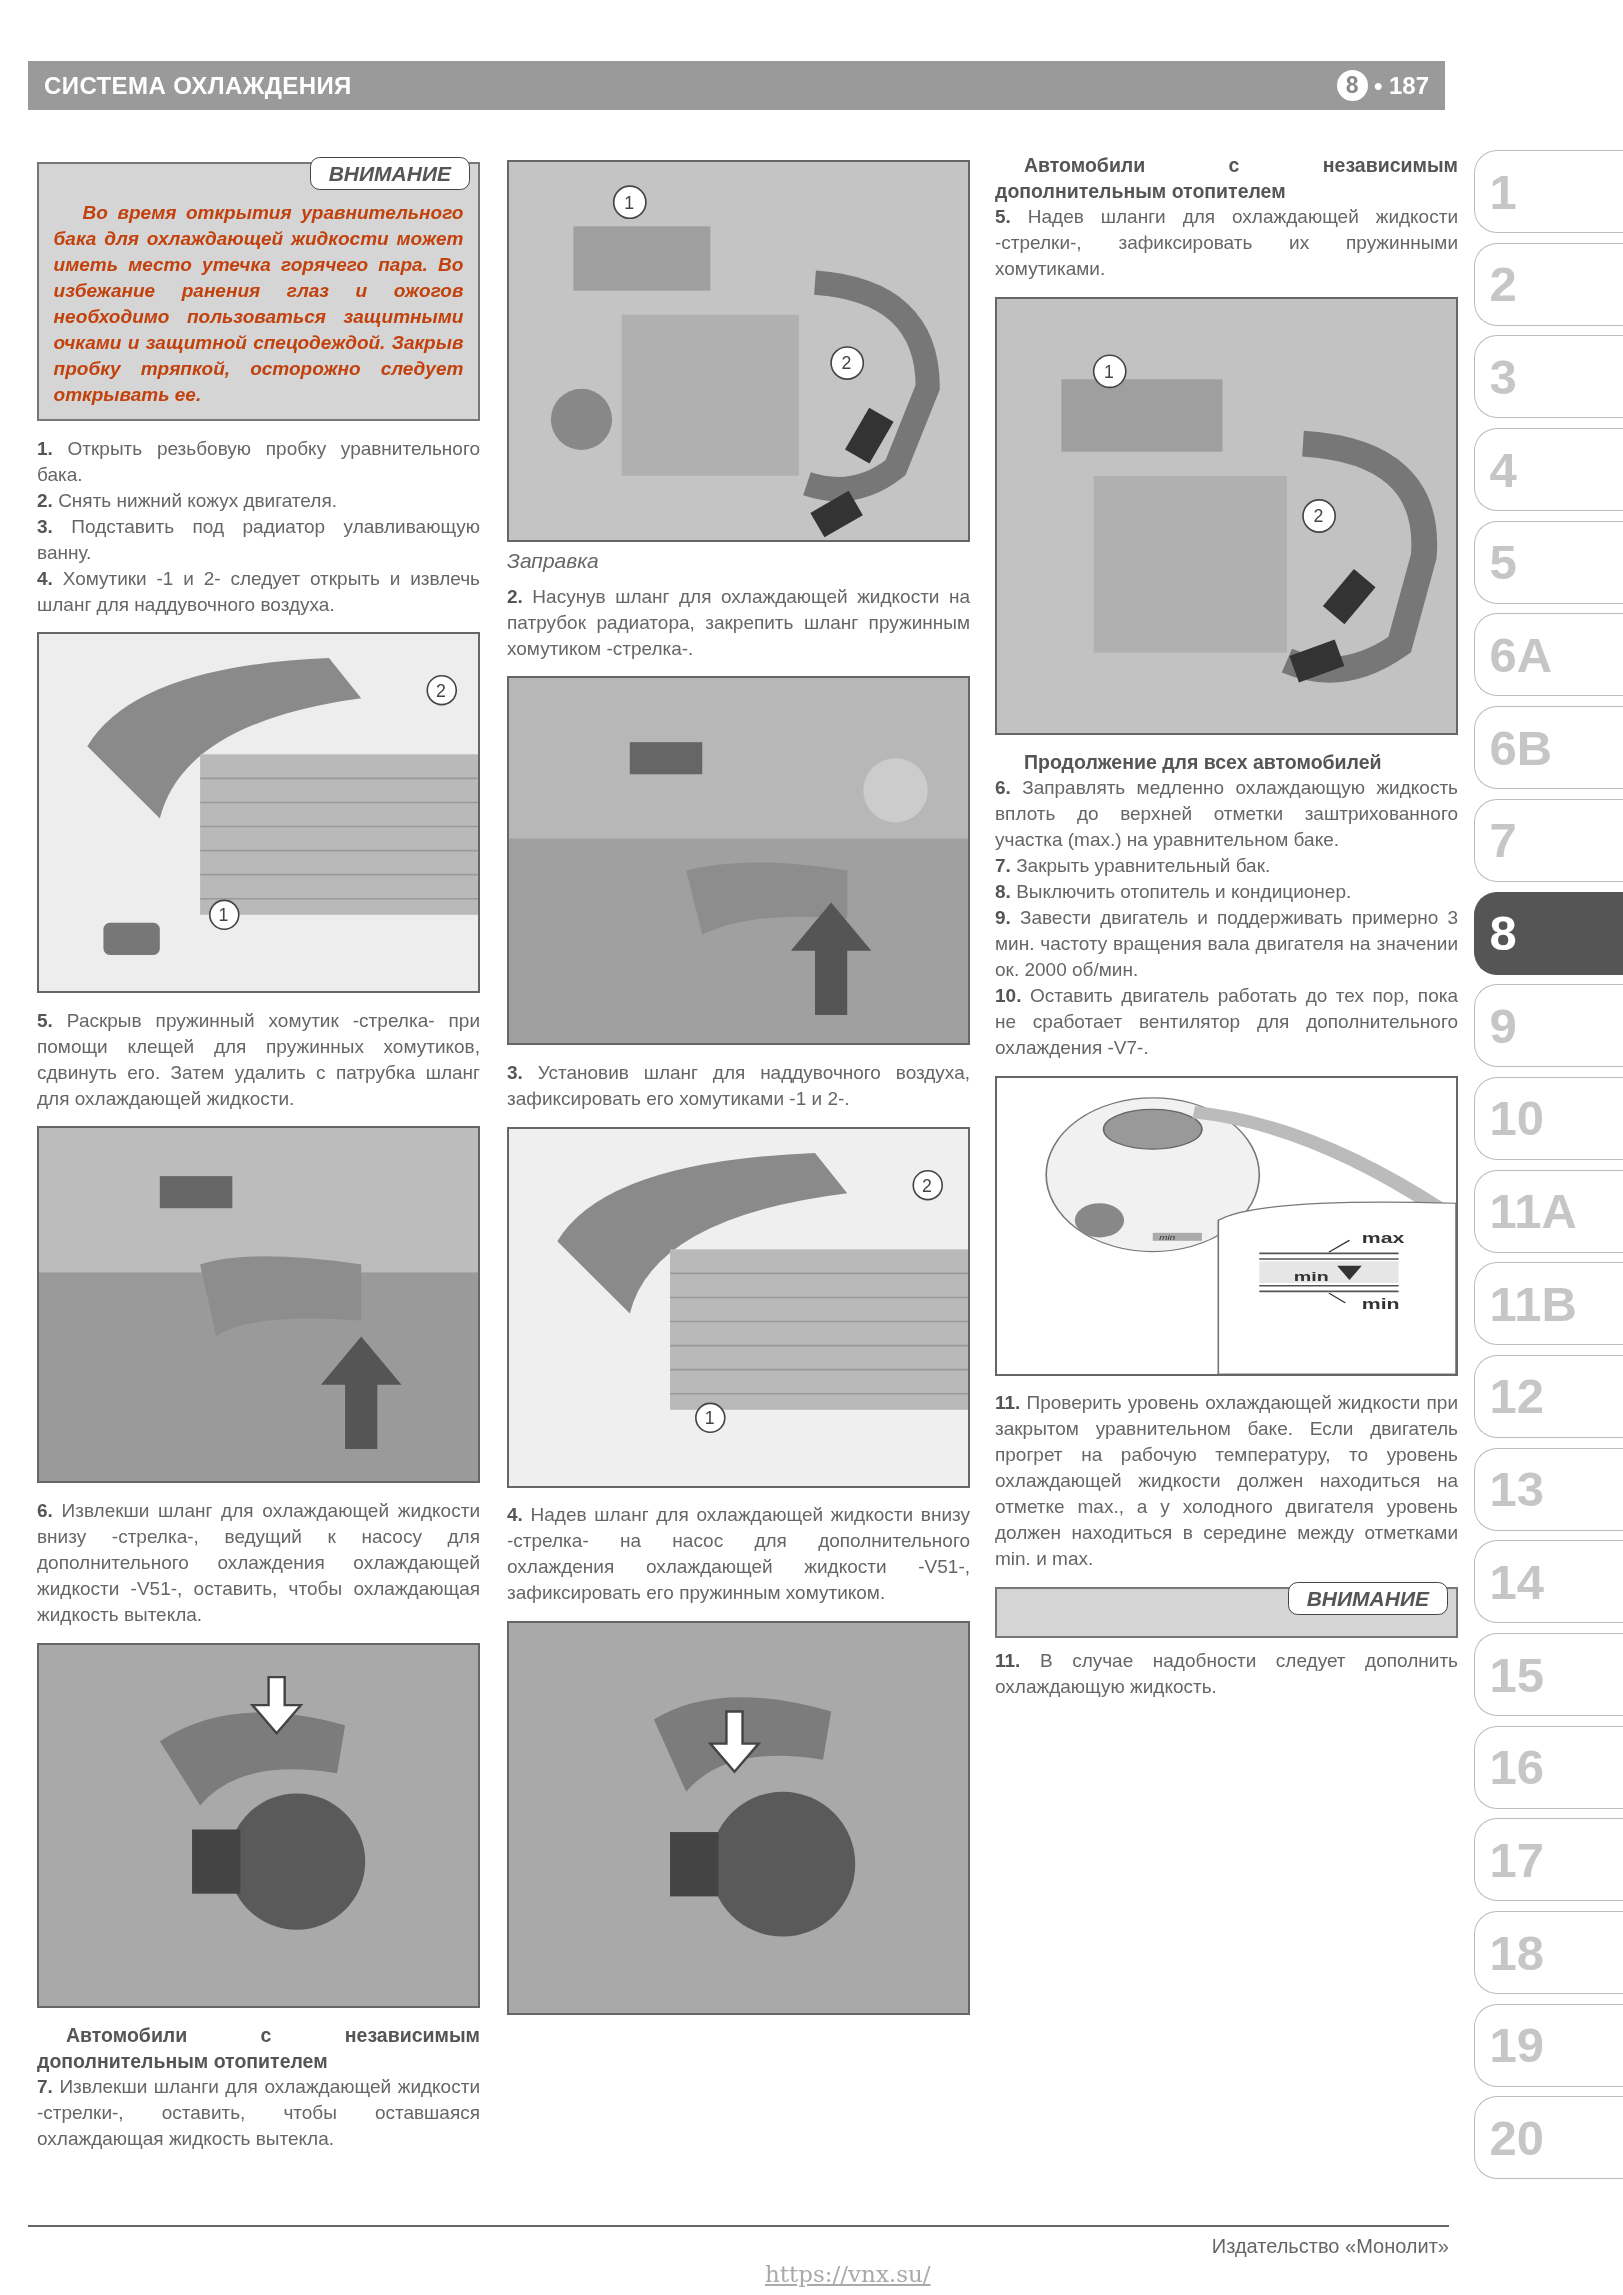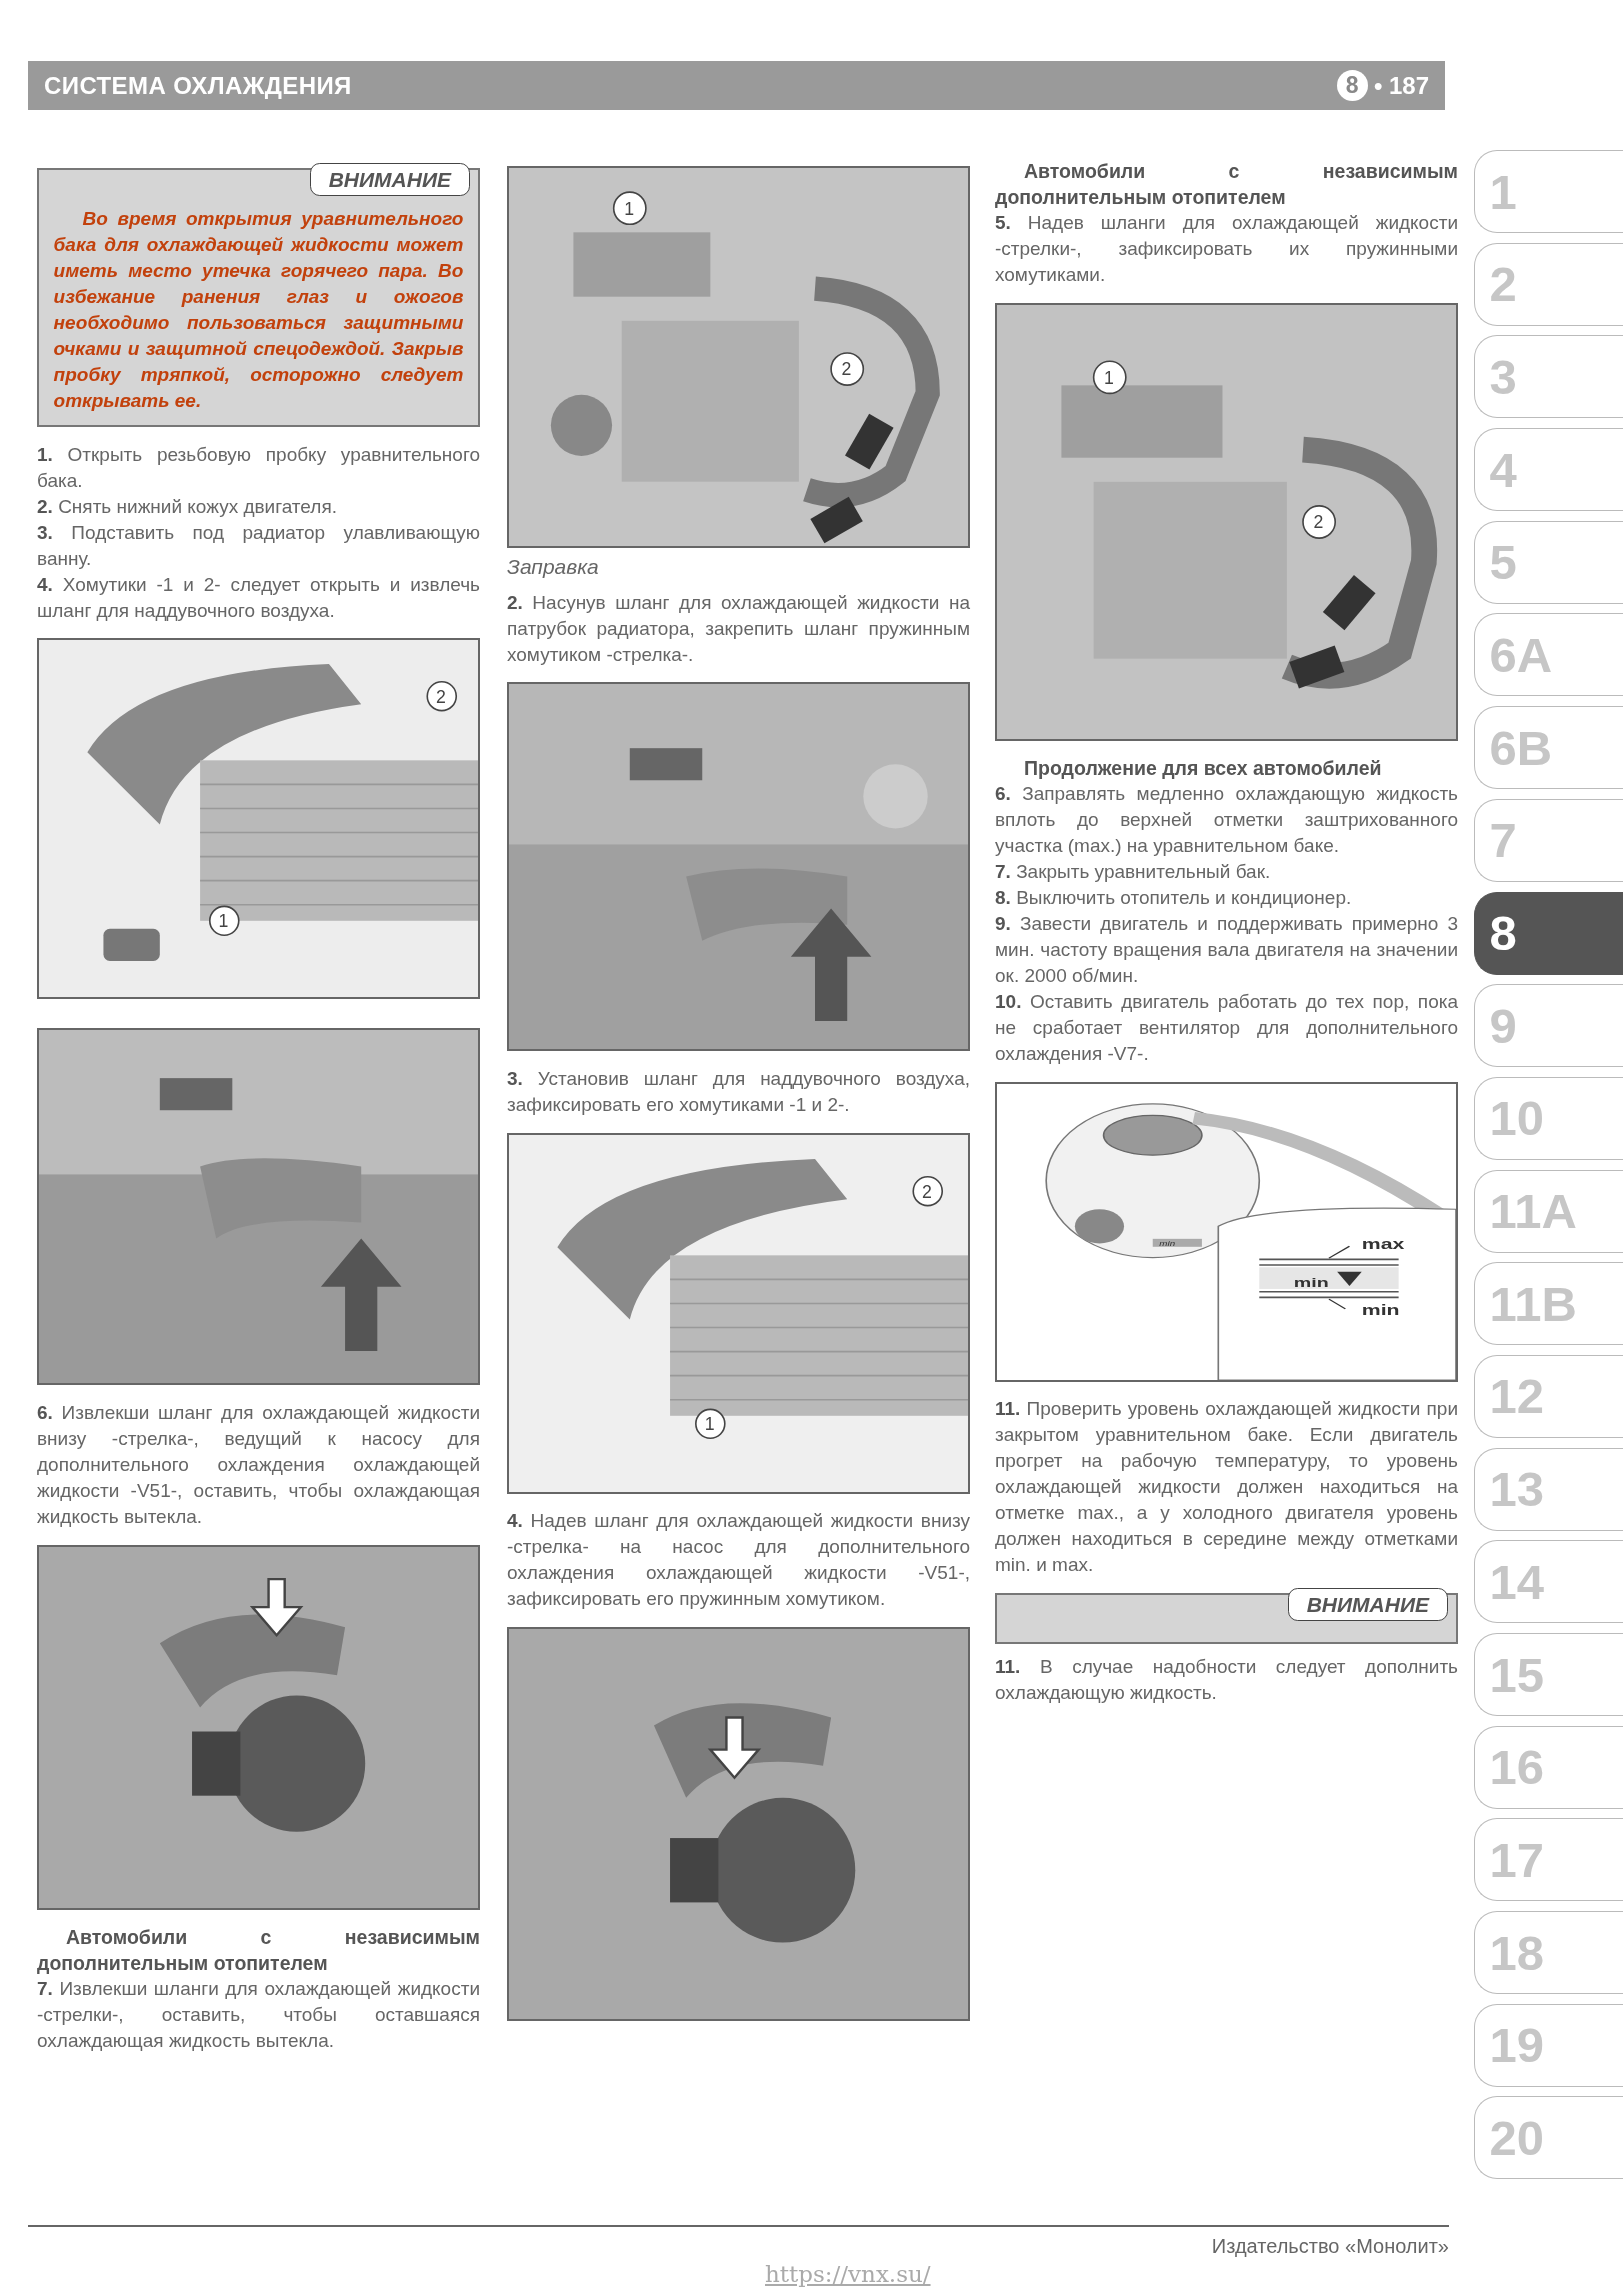--- a/index.html
+++ b/index.html
@@ -1,21 +1,21 @@
 <!DOCTYPE html>
 <html style="font-size:13px"><head>
 <meta charset="utf-8">
 <style>
   html,body{margin:0;padding:0;background:#fff;}
   body{width:1624px;height:2295px;position:relative;overflow:hidden;font-family:"Liberation Sans",sans-serif;color:#555;}
   .header-bar{position:absolute;left:28px;top:61px;width:1417px;height:49px;background:#9a9a9a;display:flex;align-items:center;justify-content:space-between;padding:0 16px;box-sizing:border-box;gap:44px;}
   .header-title{color:#fff;font-weight:bold;font-size:24px;letter-spacing:0.4px;}
   .header-page{color:#fff;font-weight:bold;font-size:24px;display:flex;align-items:center;gap:6.5px;}
   .chapter-circle{display:inline-flex;width:31px;height:31px;border-radius:50%;background:#fff;color:#888;align-items:center;justify-content:center;font-size:23px;}
-  .col{position:absolute;top:158px;}
+  .col{position:absolute;top:152px;}
   .col1{left:37px;width:443px;}
   .col2{left:507px;width:463px;}
   .col3{left:995px;width:463px;}
   p,.step{margin:0;font-size:19px;line-height:26px;text-align:justify;color:#666;}
   .num{font-weight:bold;color:#555;}
   .warn{position:relative;border:2.4px solid #777;background:#d5d5d5;padding:36px 14.6px 11.4px 14.6px;box-sizing:border-box;}
   .warn-label{position:absolute;right:8px;top:-6.5px;background:#fff;border:1.6px solid #444;border-radius:9.7px;padding:0 18px;font-weight:bold;font-style:italic;font-size:21px;color:#555;height:31px;line-height:31px;}
   .warn-text{font-weight:bold;font-style:italic;font-size:19px;line-height:26px;color:#c2410c;text-align:justify;text-indent:29px;}
   .fig{border:2.4px solid #666;background:#e6e6e6;box-sizing:border-box;position:relative;overflow:hidden;}
   .fig svg{width:100%;height:100%;display:block;}
@@ -66,20 +66,21 @@
           <line x1="200" y1="330" x2="545" y2="330"></line>
       </g>
       <circle cx="500" cy="70" r="18" fill="#fff" stroke="#444" stroke-width="2"></circle>
       <text x="493" y="78" font-size="22" fill="#444">2</text>
       <circle cx="230" cy="350" r="18" fill="#fff" stroke="#444" stroke-width="2"></circle>
       <text x="223" y="358" font-size="22" fill="#444">1</text>
       <rect x="80" y="360" width="70" height="40" rx="8" fill="#777"></rect>
     </svg>
   </div>
   <div class="gap"></div>
+  <p class="step"><span class="num">5.</span> <span>Раскрыв пружинный хомутик -стрелка- при помощи клещей для пружинных хомутиков, сдвинуть его. Затем удалить с патрубка шланг для охлаждающей жидкости.</span></p>
   <div class="gap"></div>
   <div class="fig" style="height:357px;">
     <svg viewBox="0 0 545 440" preserveAspectRatio="none">
       <rect x="0" y="0" width="545" height="440" fill="#bcbcbc"></rect>
       <rect x="0" y="180" width="545" height="260" fill="#9a9a9a"></rect>
       <rect x="150" y="60" width="90" height="40" fill="#666"></rect>
       <path d="M200 170 Q260 150 400 170 L400 240 Q260 230 220 260 Z" fill="#8d8d8d"></path>
       <polygon points="380,400 380,320 350,320 400,260 450,320 420,320 420,400" fill="#555"></polygon>
     </svg>
   </div>

